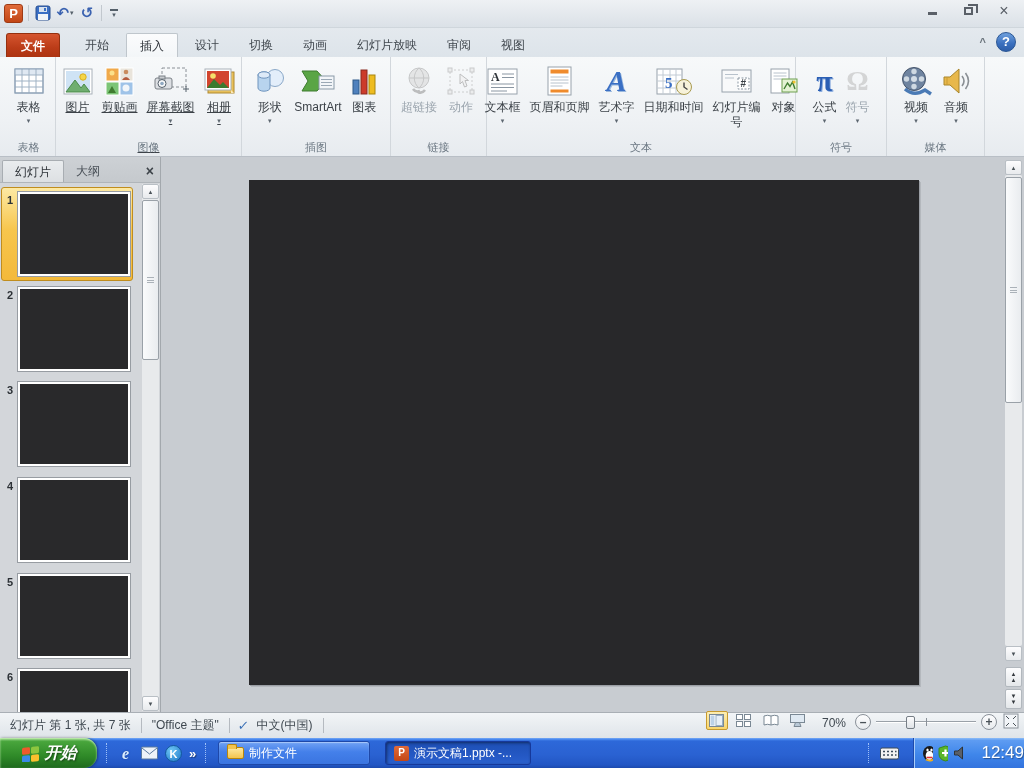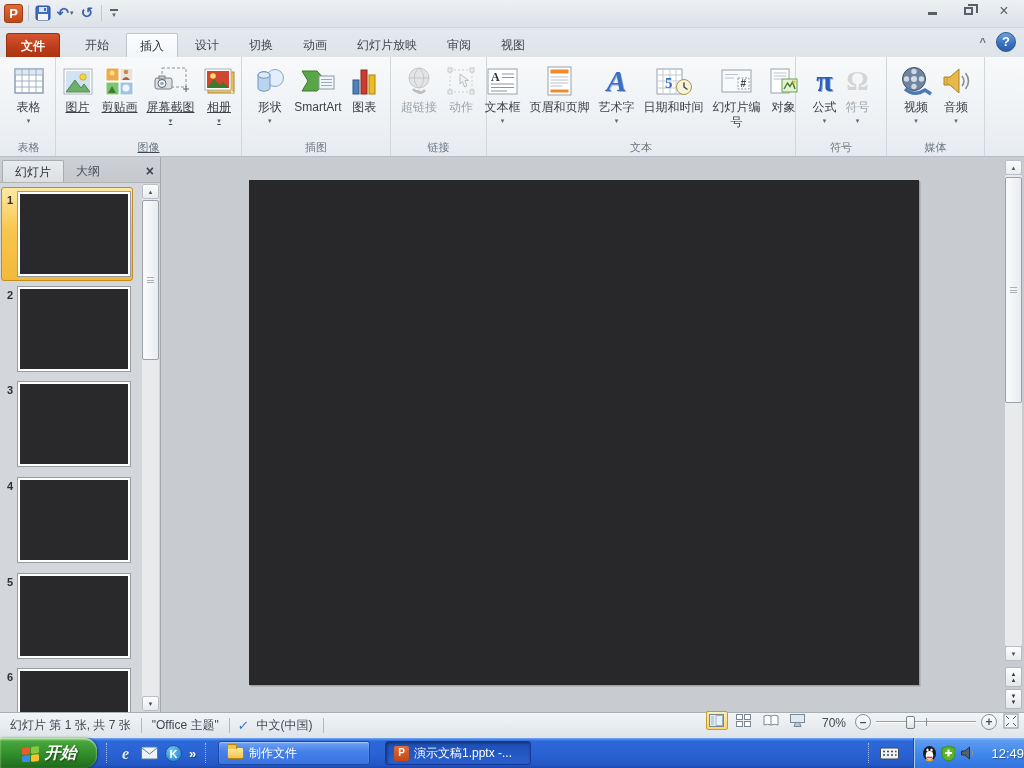--- a/index.html
+++ b/index.html
@@ -156,21 +156,21 @@
   .folder-ic::before { content:""; position:absolute; left:-1px; top:-4px; width:8px; height:4px;
     background:#f3c44e; border:1px solid #b8860b; border-bottom:none; border-radius:2px 2px 0 0; }
   .pp-ic-sm { width:15px; height:15px; border-radius:2px; background:linear-gradient(#e06b3a,#c24616);
     border:1px solid #8f globa3512; color:#fff; font-size:10px; font-weight:bold; text-align:center; line-height:14px; }
   .kb-sep { position:absolute; left:868px; top:5px; height:20px; border-left:1px dotted #9ec0f8; }
   .kb-icon { position:absolute; left:880px; top:9px; }
   .tray { position:absolute; left:913px; top:0; right:0; height:30px;
     background:linear-gradient(180deg,#8cbcf8 0%,#5e9cf2 8%,#3f86ea 55%,#3373de 100%);
     border-left:1px solid #1c4aad; box-shadow:inset 1px 0 0 #a9cdfa;
     display:flex; align-items:center; gap:5px; padding-left:7px; }
-  .tray-clock { color:#fff; font-size:13px; margin-left:12px; text-shadow:1px 1px 1px rgba(0,0,0,.35); }
+  .tray-clock { color:#fff; font-size:17px; margin-left:12px; text-shadow:1px 1px 1px rgba(0,0,0,.35); }
 </style>
 </head>
 <body>
 
 <div id="app">
 
   <div class="titlebar">
     <div class="qat">
       <div class="pp-logo">P</div>
       <div class="qat-sep"></div>

